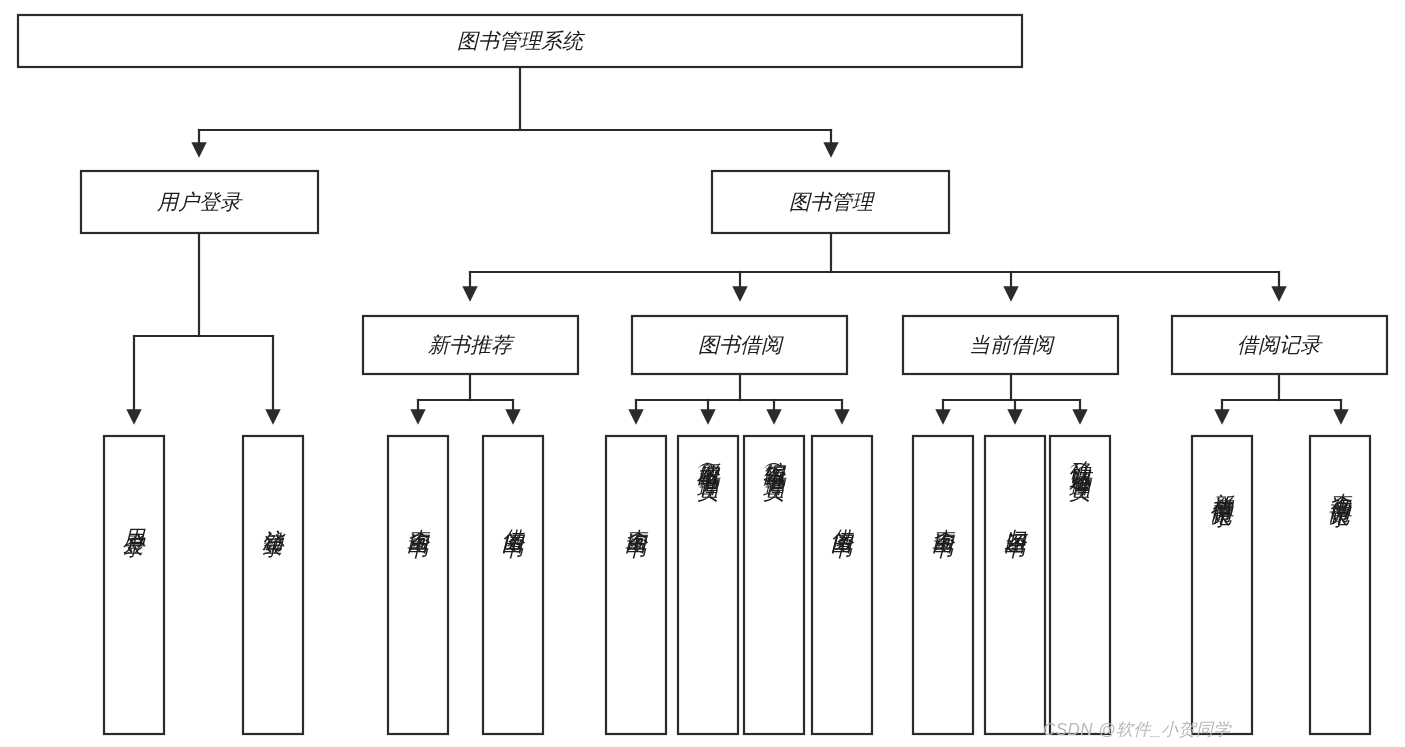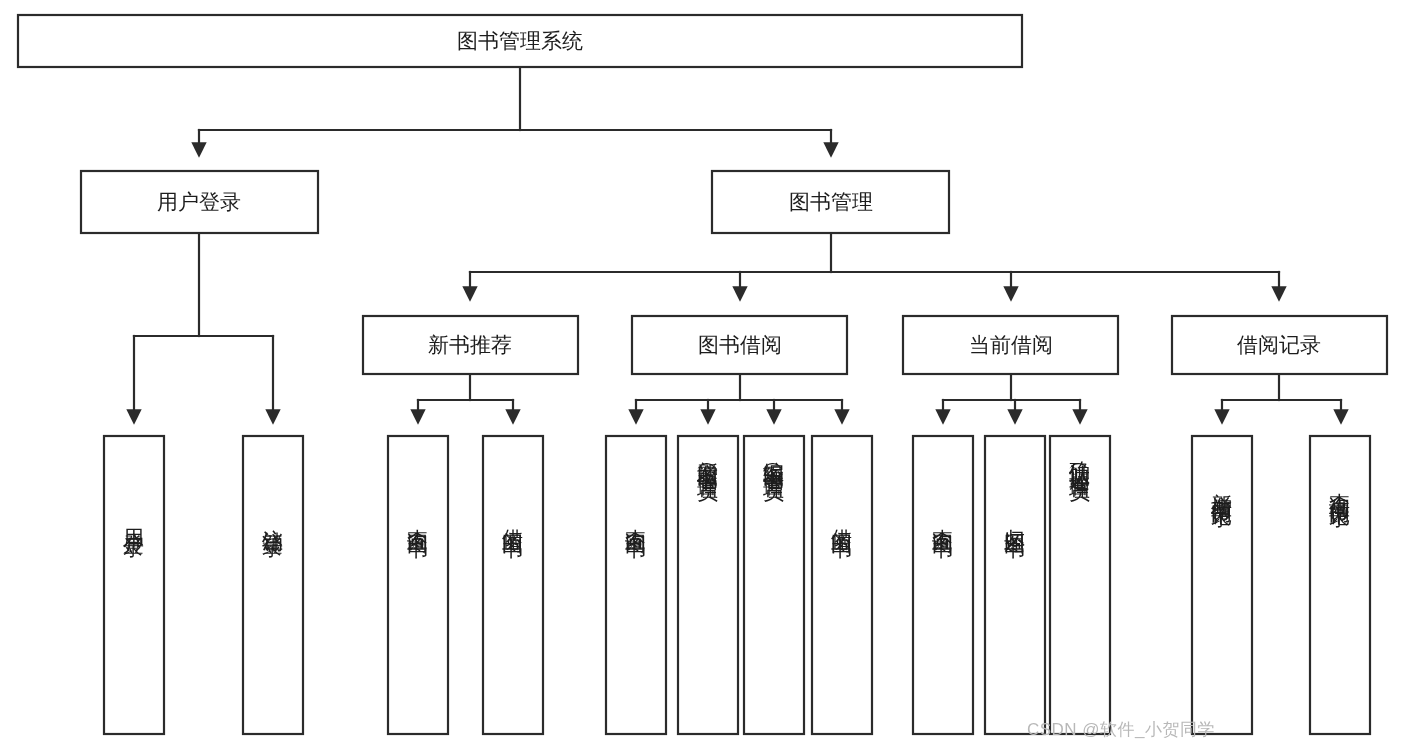--- a/index.html
+++ b/index.html
@@ -11,20 +11,21 @@
     width: 1405px;
     height: 747px;
     font-family: "Liberation Sans", "DejaVu Sans", sans-serif;
     overflow: hidden;
     position: relative;
   }
   #diagram-root {
     position: relative;
     width: 1239px;
     height: 747px;
+    font-style: italic;
   }
   svg.diagram-canvas {
     position: absolute;
     left: 0;
     top: 0;
     width: 1405px;
     height: 747px;
   }
   .node-box {
     fill: #ffffff;
@@ -68,21 +69,21 @@
     text-orientation: upright;
     font-family: "Liberation Sans", "DejaVu Sans", sans-serif;
     font-size: 21px;
     line-height: 1;
     letter-spacing: 3px;
     color: #1d1d1d;
     white-space: nowrap;
   }
   .watermark {
     position: absolute;
-    right: 24px;
+    right: 8px;
     bottom: 6px;
     font-family: "Liberation Sans", "DejaVu Sans", sans-serif;
     font-size: 17px;
     color: #b8b8b8;
     letter-spacing: 0.5px;
     white-space: nowrap;
   }
 </style>
 </head>
 <body>

